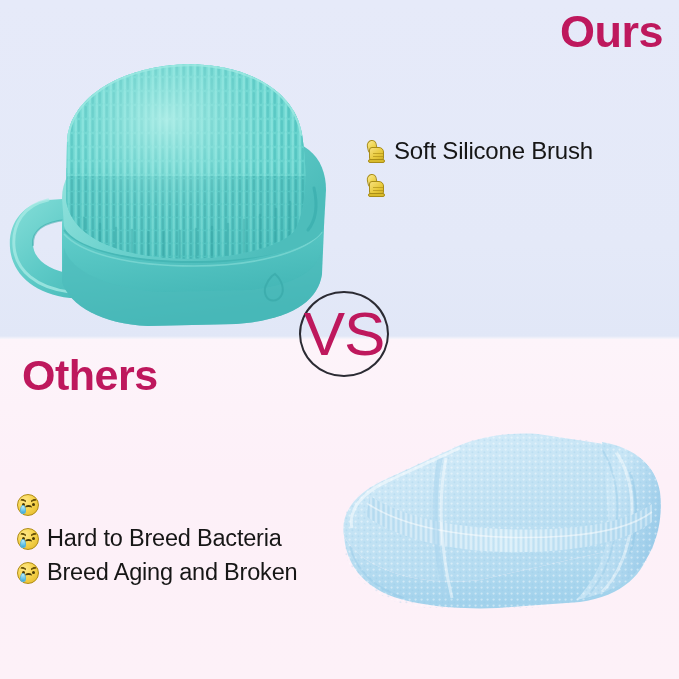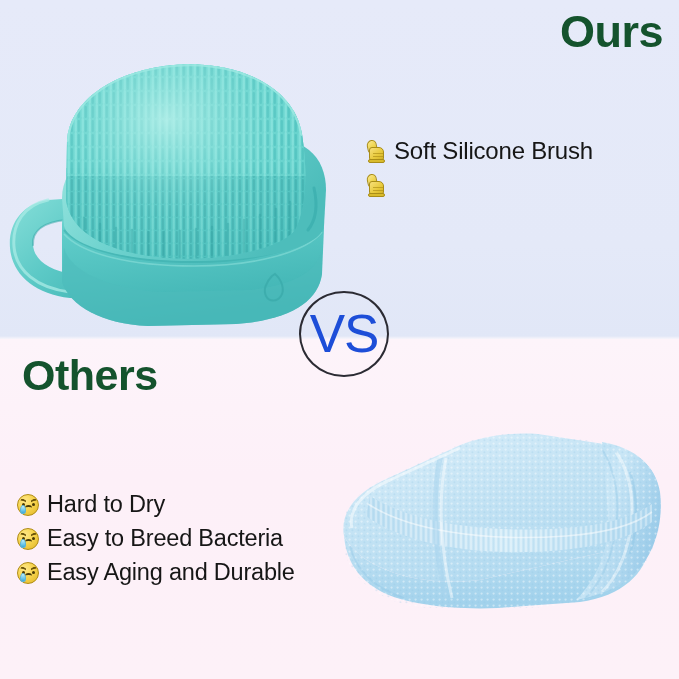--- a/index.html
+++ b/index.html
@@ -39,21 +39,21 @@
     width: 679px; height: 5px;
     background: linear-gradient(180deg, #e1e7f7 0%, #f3f2fa 45%, #fdf5fb 100%);
   }
 
   
   .heading {
     position: absolute;
     font-weight: bold;
     letter-spacing: -0.5px;
     white-space: nowrap;
-    color: #14532d;
+    color: #be185d;
   }
   #heading-ours {
     right: 16px;
     top: 6px;
     font-size: 45px;
     line-height: 52px;
   }
   #heading-others {
     left: 22px;
     top: 350px;
@@ -200,23 +200,23 @@
     border-radius: 50%;
     box-sizing: border-box;
     background: transparent;
   }
   #vs-badge .vs-label {
     position: absolute;
     inset: 0;
     display: flex;
     align-items: center;
     justify-content: center;
-    font-size: 53px;
+    font-size: 62px;
     font-weight: normal;
-    color: #1d4ed8;
+    color: #be185d;
     letter-spacing: -1px;
     padding-bottom: 2px;
     box-sizing: border-box;
   }
 
   
   #brush {
     position: absolute;
     left: 4px;
     top: 48px;
@@ -383,45 +383,44 @@
     <li class="feature-item">
       <span class="emoji emoji-cry">
         <span class="cf-face"></span>
         <span class="cf-brow l"></span>
           <span class="cf-brow r"></span>
         <span class="cf-eye l"></span>
           <span class="cf-eye r"></span>
         <span class="cf-mouth"></span>
           <span class="cf-tear"></span>
       </span>
-      <span class="feature-text">Hard to Dry</span>
     </li>
     <li class="feature-item">
       <span class="emoji emoji-cry">
         <span class="cf-face"></span>
         <span class="cf-brow l"></span>
           <span class="cf-brow r"></span>
         <span class="cf-eye l"></span>
           <span class="cf-eye r"></span>
         <span class="cf-mouth"></span>
           <span class="cf-tear"></span>
       </span>
-      <span class="feature-text">Easy to Breed Bacteria</span>
+      <span class="feature-text">Hard to Breed Bacteria</span>
     </li>
     <li class="feature-item">
       <span class="emoji emoji-cry">
         <span class="cf-face"></span>
         <span class="cf-brow l"></span>
           <span class="cf-brow r"></span>
         <span class="cf-eye l"></span>
           <span class="cf-eye r"></span>
         <span class="cf-mouth"></span>
           <span class="cf-tear"></span>
       </span>
-      <span class="feature-text">Easy Aging and Durable</span>
+      <span class="feature-text">Breed Aging and Broken</span>
     </li>
   </ul>
 
   <svg id="towel" viewBox="0 0 348 208">
     <defs>
       <linearGradient id="towelTop" x1="0.1" y1="0" x2="0.7" y2="1">
         <stop offset="0" stop-color="#d9eefa"></stop>
         <stop offset="0.45" stop-color="#c4e3f4"></stop>
         <stop offset="1" stop-color="#aed8ef"></stop>
       </linearGradient>

